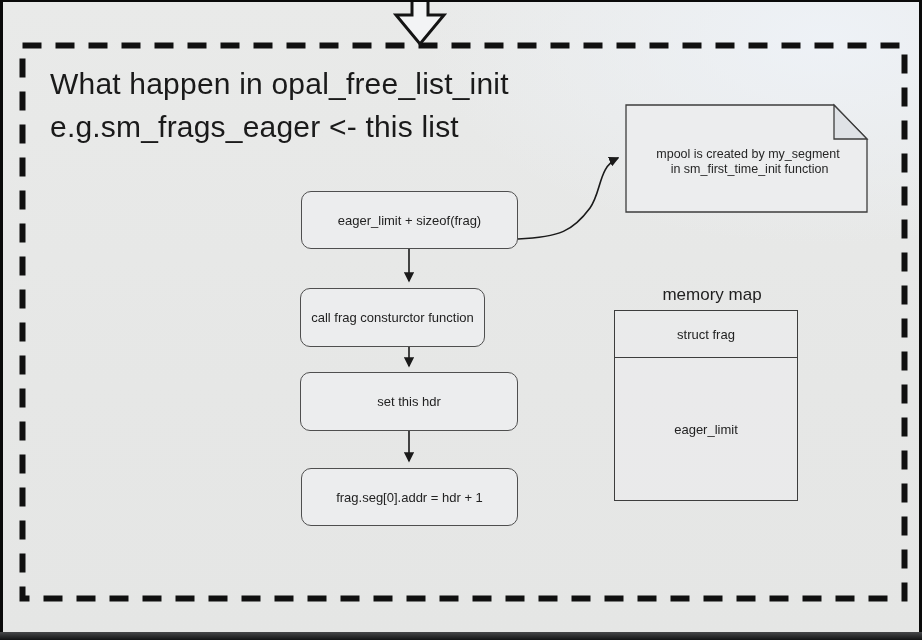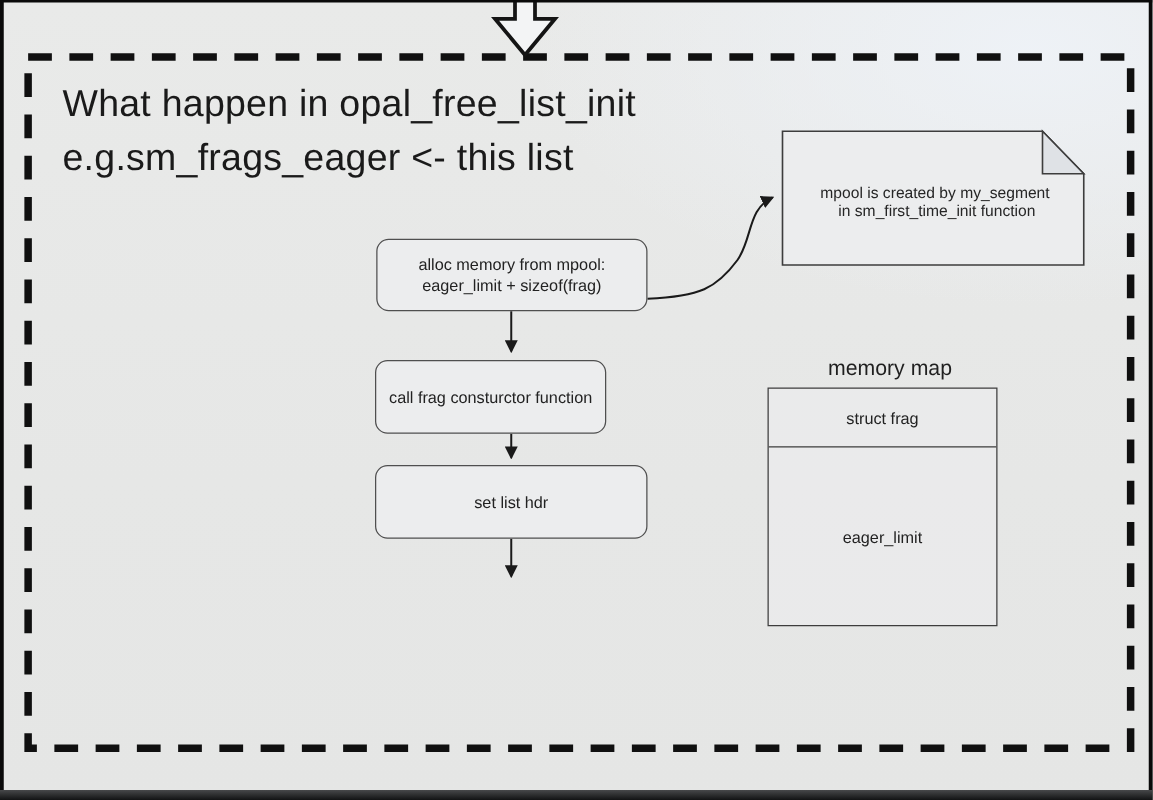--- a/index.html
+++ b/index.html
@@ -68,33 +68,35 @@
     <path d="M518,239 C560,237 573,231 590,208 C602,191 598,167 618,158" fill="none" stroke="#1a1a1a" stroke-width="1.6" marker-end="url(#ah)"></path>
   </svg>
 
   <div class="title">
     <div>What happen in opal_free_list_init</div>
     <div>e.g.sm_frags_eager &lt;- this list</div>
   </div>
 
   <div class="flowbox" style="left:301px;top:191px;width:217px;height:58px;">
     <div>
-      <div>alloc memory from mpool:</div>
       <div>eager_limit + sizeof(frag)</div>
     </div>
   </div>
 
   <div class="flowbox" style="left:300px;top:288px;width:185px;height:59px;">
     <div>call frag consturctor function</div>
   </div>
 
   <div class="flowbox" style="left:300px;top:372px;width:218px;height:59px;">
-    <div>set list hdr</div>
+    <div>set this hdr</div>
   </div>
 
+  <div class="flowbox" style="left:301px;top:468px;width:217px;height:58px;">
+    <div>frag.seg[0].addr = hdr + 1</div>
+  </div>
 
   <div class="notetext">
     <div>mpool is created by my_segment</div>
     <div style="padding-left:3px;">in sm_first_time_init function</div>
   </div>
 
   <div class="memlabel">memory map</div>
   <div class="membox">
     <div class="memtop">struct frag</div>
     <div class="membottom">eager_limit</div>

